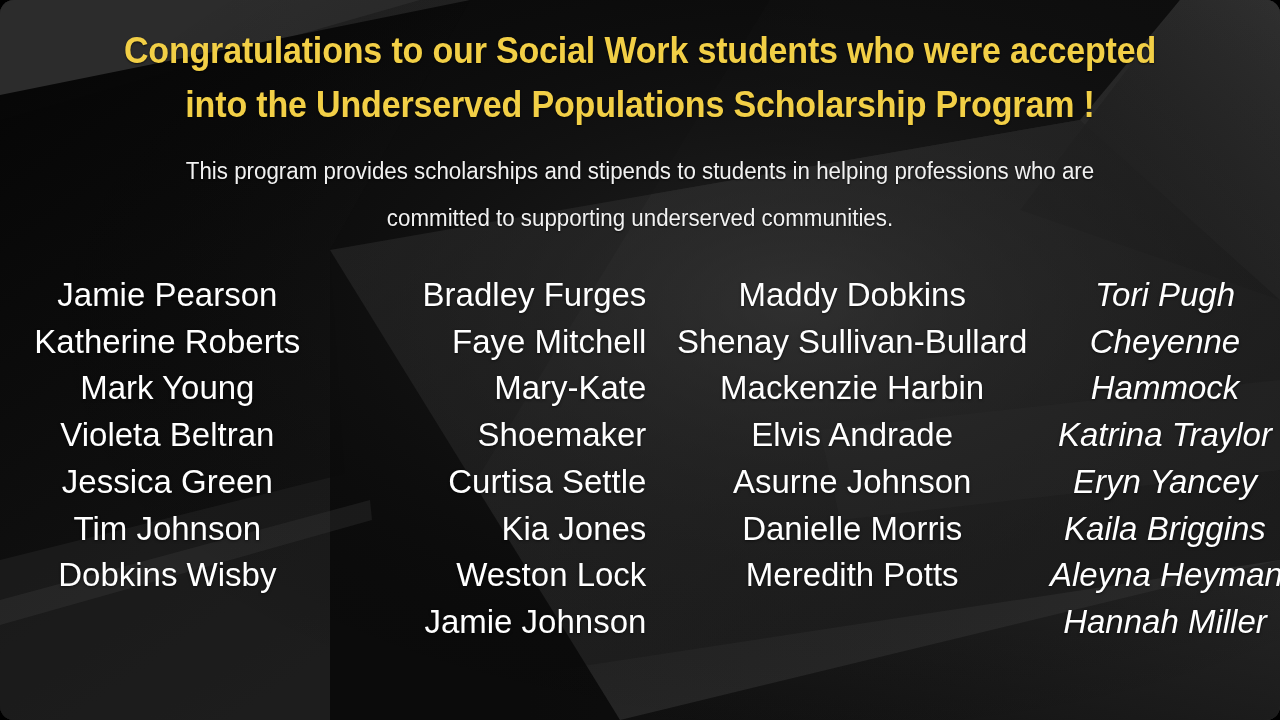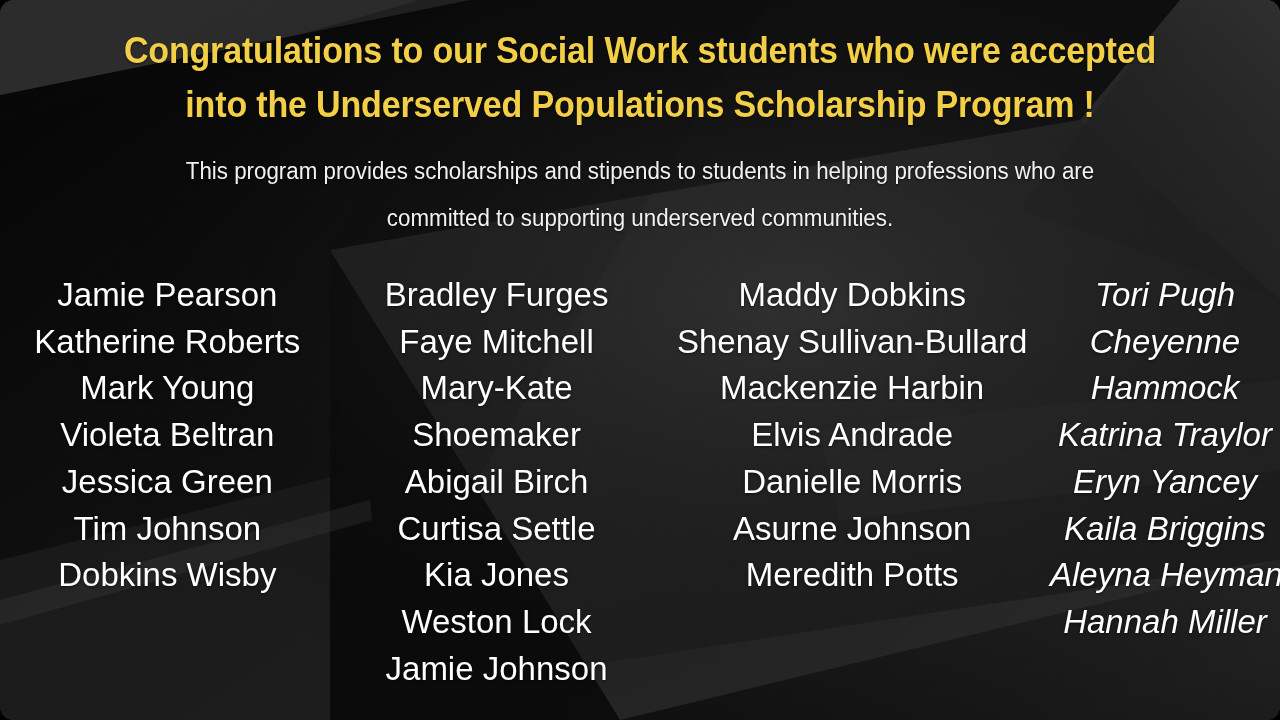--- a/index.html
+++ b/index.html
@@ -84,21 +84,21 @@
     text-align: center;
     color: #ffffff;
     font-size: 33px;
     line-height: 46.7px;
     white-space: nowrap;
     text-shadow: 0 1px 3px rgba(0,0,0,0.55);
   }
   .name-col .name { display: block; }
 
   .col-1 { width: 335px; margin-left: 0px; }
-  .col-2 { width: 300px; margin-left: 12px; }
+  .col-2 { width: 300px; margin-left: 12px; text-align: right; }
   .col-3 { width: 400px; margin-left: 6px; }
   .col-4 { width: 230px; margin-left: -2px; font-style: italic; }
 </style>
 </head>
 <body>
 
 <div id="slide">
 
   <div class="bg-layer">
     <svg class="bg-svg" viewBox="0 0 1280 720" preserveAspectRatio="none">
@@ -176,33 +176,32 @@
           <span class="name">Violeta Beltran</span>
           <span class="name">Jessica Green</span>
           <span class="name">Tim Johnson</span>
           <span class="name">Dobkins Wisby</span>
         </div>
       <div class="name-col col-2">
           <span class="name">Bradley Furges</span>
           <span class="name">Faye Mitchell</span>
           <span class="name">Mary-Kate</span>
           <span class="name">Shoemaker</span>
-          <span class="name">Abigail Birch</span>
           <span class="name">Curtisa Settle</span>
           <span class="name">Kia Jones</span>
           <span class="name">Weston Lock</span>
           <span class="name">Jamie Johnson</span>
         </div>
       <div class="name-col col-3">
           <span class="name">Maddy Dobkins</span>
           <span class="name">Shenay Sullivan-Bullard</span>
           <span class="name">Mackenzie Harbin</span>
           <span class="name">Elvis Andrade</span>
+          <span class="name">Asurne Johnson</span>
           <span class="name">Danielle Morris</span>
-          <span class="name">Asurne Johnson</span>
           <span class="name">Meredith Potts</span>
         </div>
       <div class="name-col col-4">
           <span class="name">Tori Pugh</span>
           <span class="name">Cheyenne</span>
           <span class="name">Hammock</span>
           <span class="name">Katrina Traylor</span>
           <span class="name">Eryn Yancey</span>
           <span class="name">Kaila Briggins</span>
           <span class="name">Aleyna Heyman</span>

